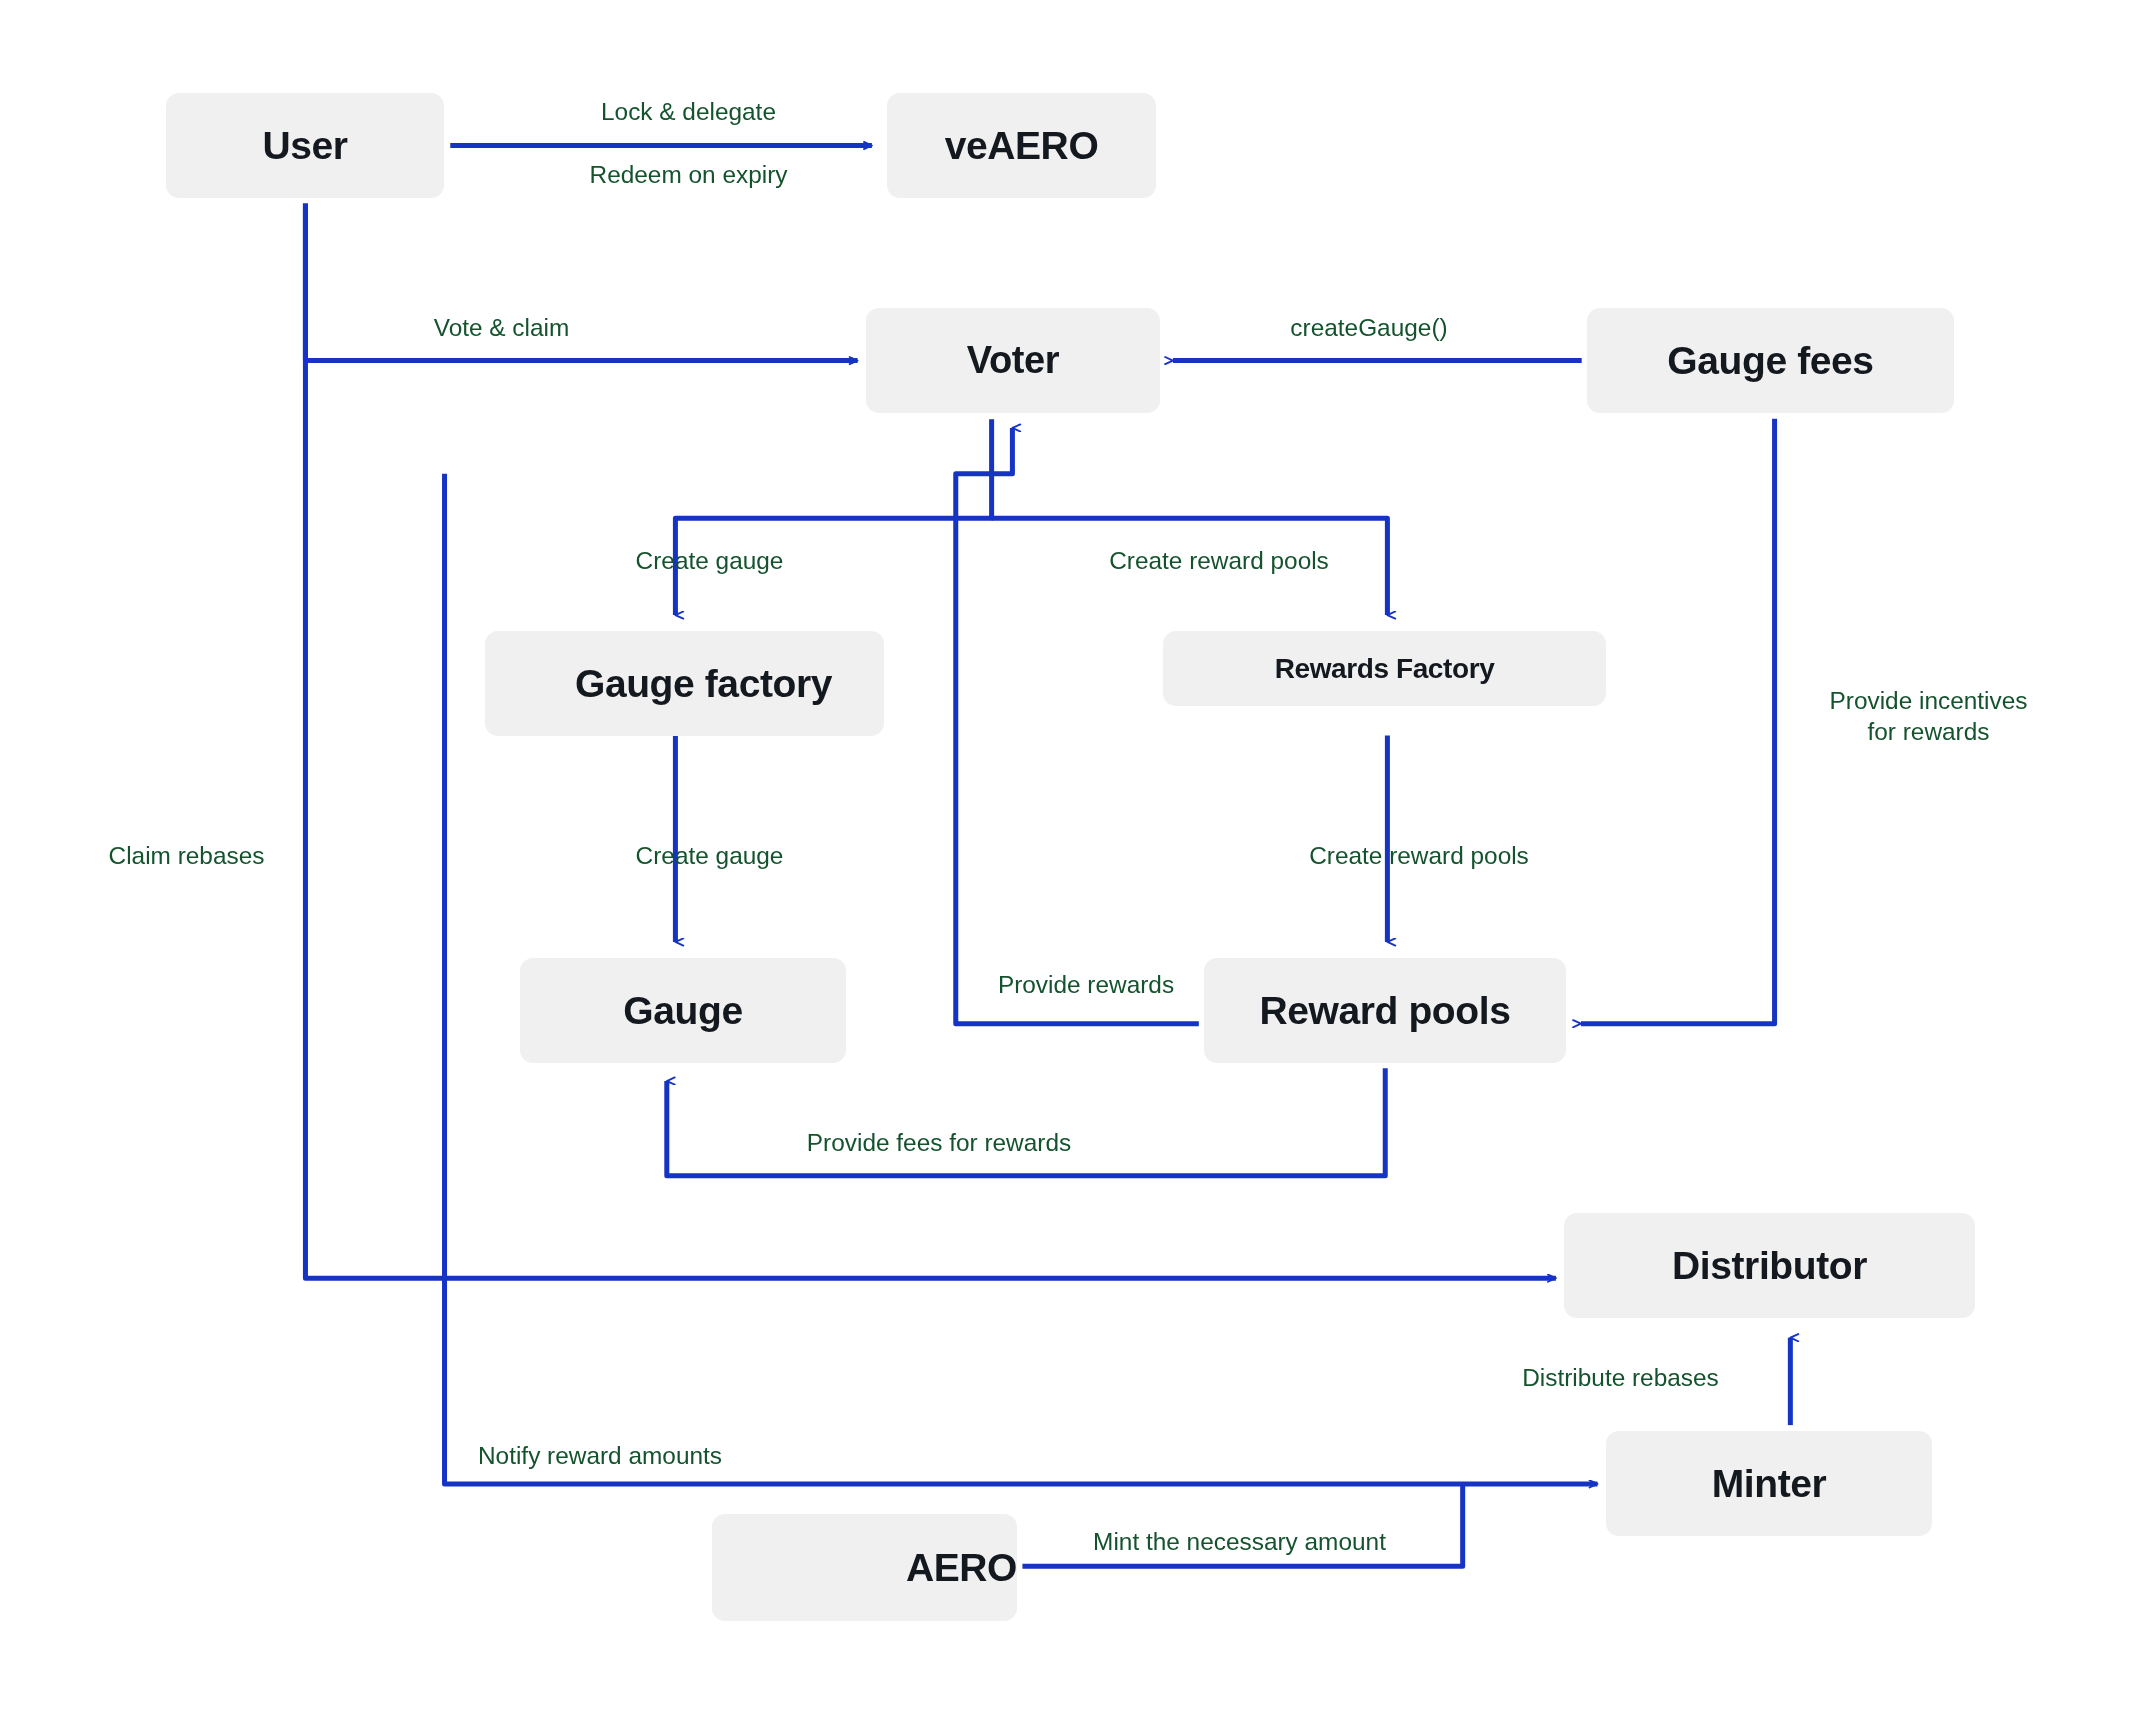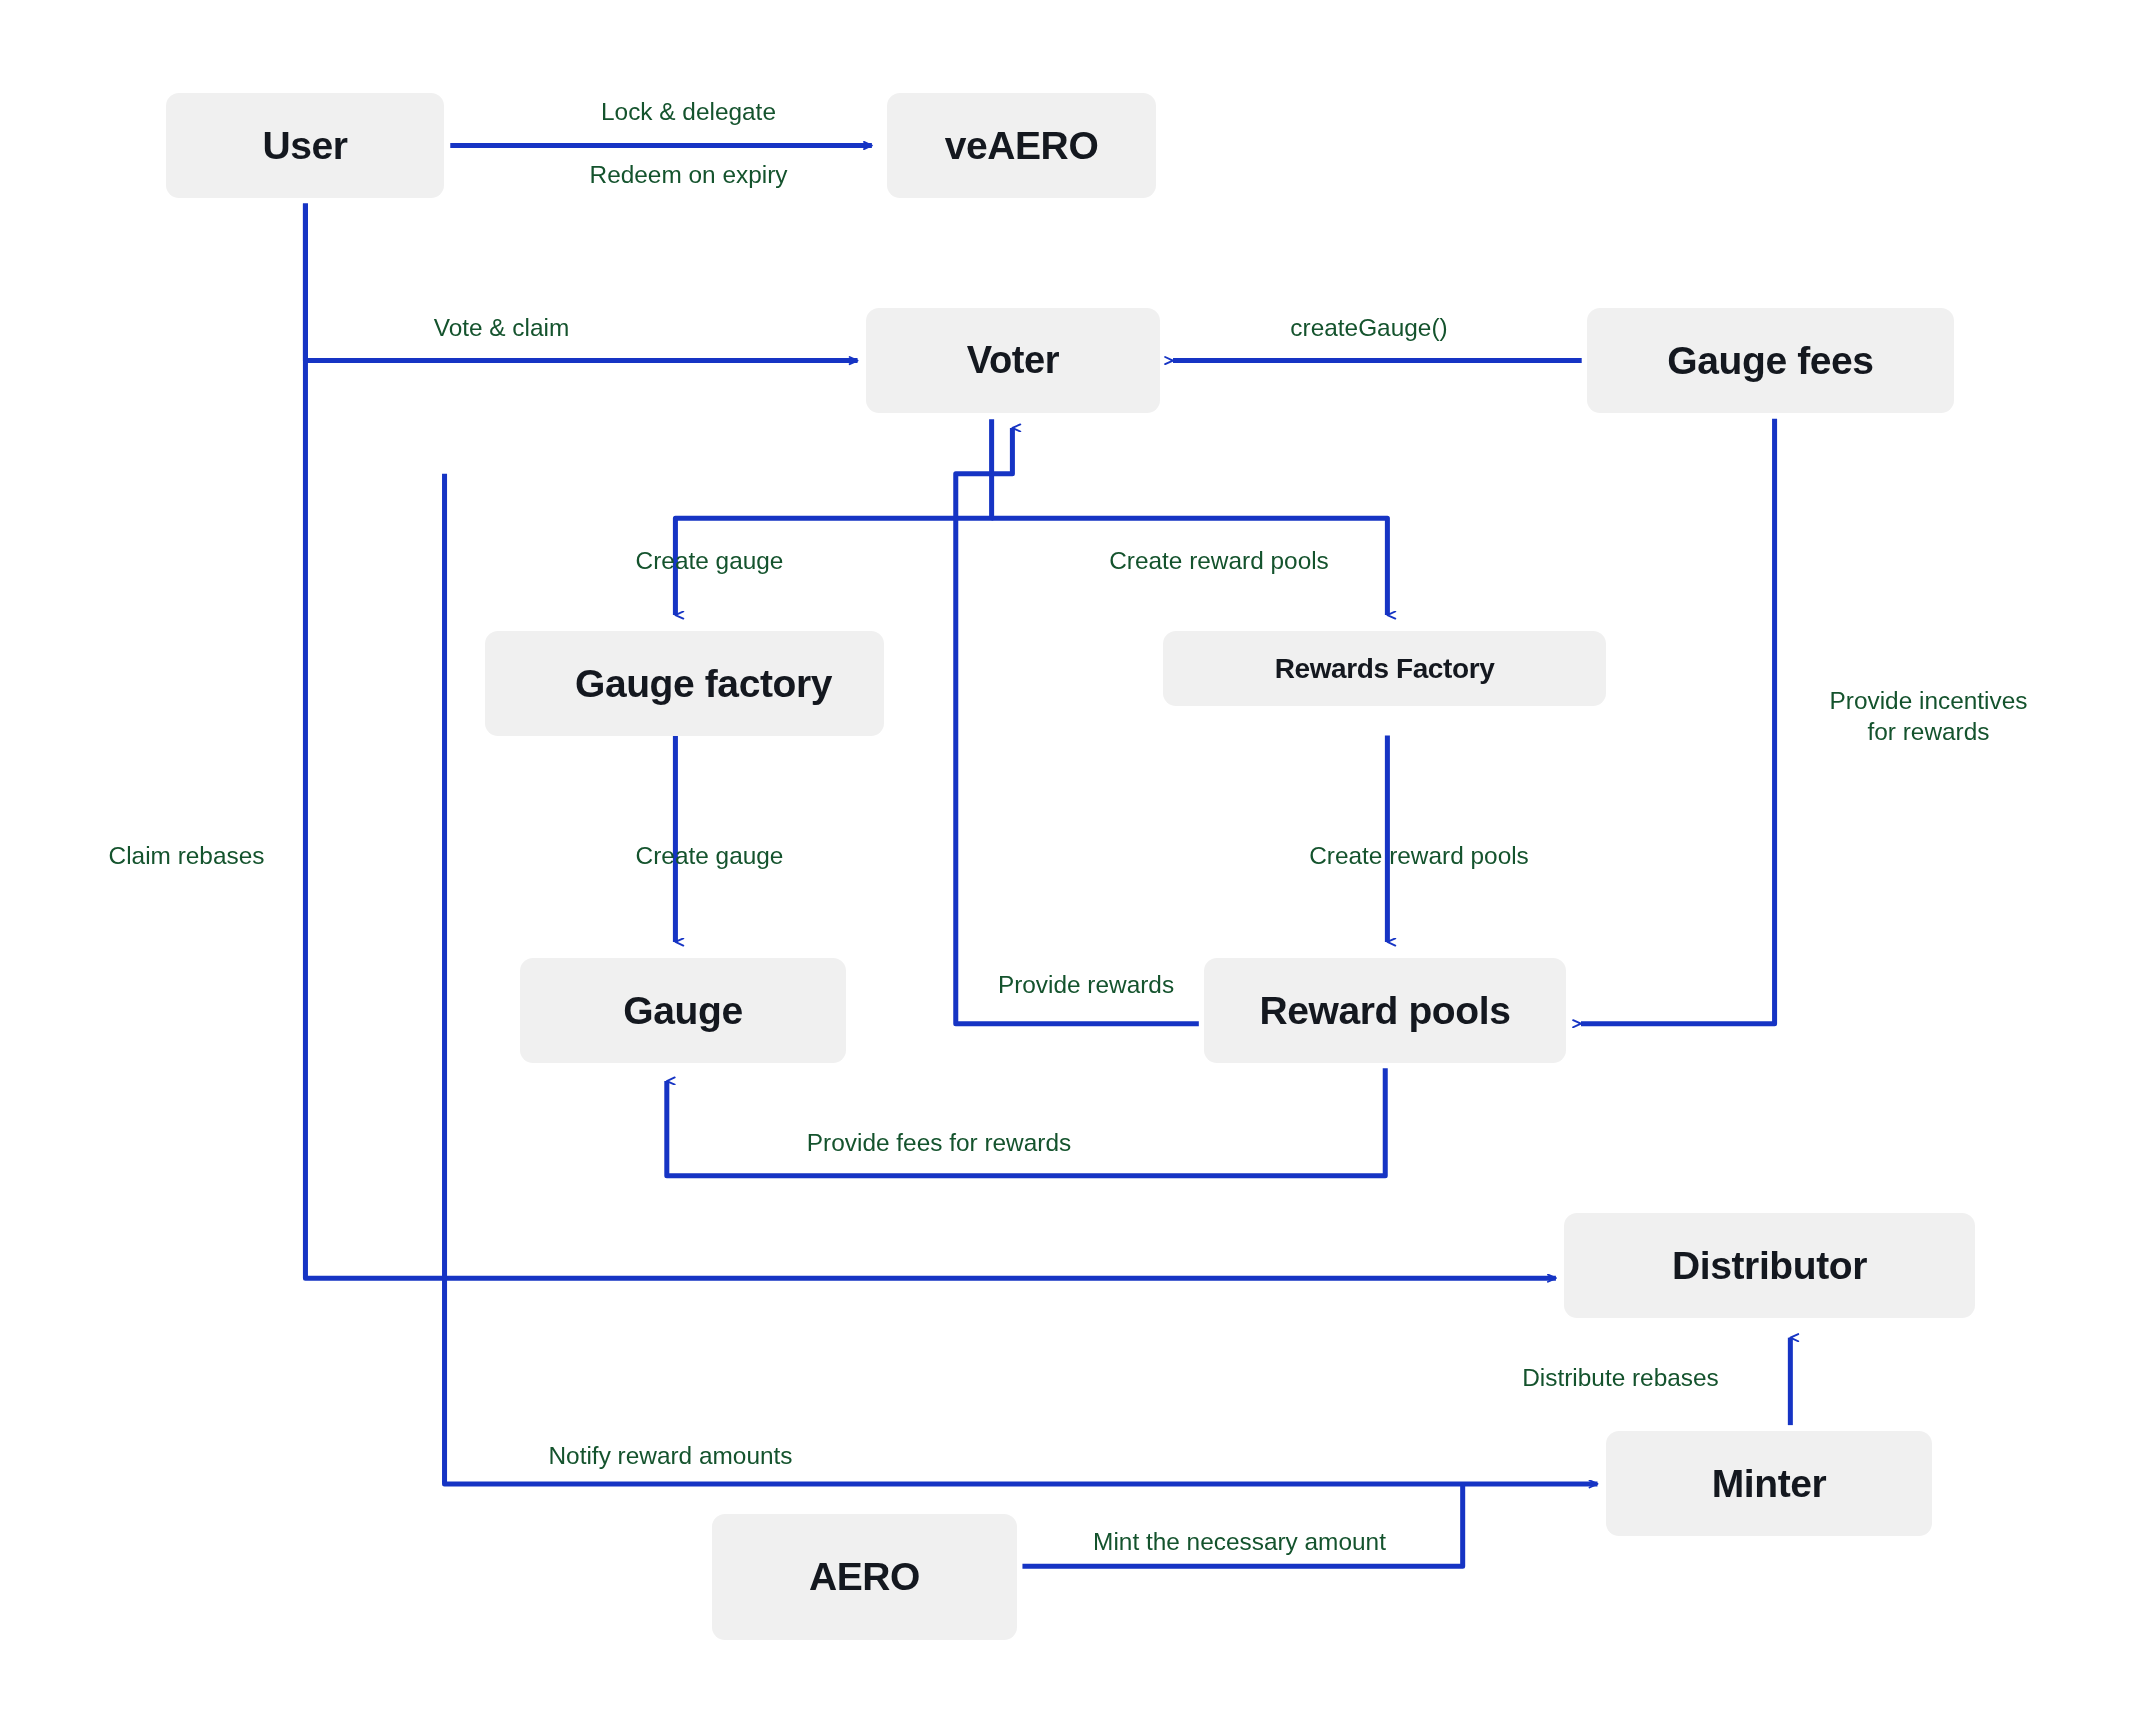--- a/index.html
+++ b/index.html
@@ -40,21 +40,21 @@
   .edge-label {
     position: absolute;
     color: #14532d;
     font-family: "Liberation Sans", sans-serif;
     font-weight: 400;
     font-size: 24.4px;
     line-height: 1.28;
     white-space: pre;
     text-align: center;
   }
-  .edge-label.left   { text-align: center; }
+  .edge-label.left   { text-align: left; margin-left: 8px; }
   .edge-label.center { text-align: center; }
 </style>
 </head>
 <body>
 
 <div id="diagram-root">
 
   <svg class="layer" viewBox="0 0 3000 2384" preserveAspectRatio="none" aria-hidden="true">
     <defs>
       <marker id="arrowR" markerWidth="16" markerHeight="16" refX="13" refY="6" orient="auto" markerUnits="userSpaceOnUse">
@@ -137,21 +137,21 @@
   </div>
 
   <div class="node-box" style="left:1564px; top:1213px; width:411px; height:105px; font-size:39px;">
     <span>Distributor</span>
   </div>
 
   <div class="node-box" style="left:1606px; top:1431px; width:326px; height:105px; font-size:39px;">
     <span>Minter</span>
   </div>
 
-  <div class="node-box" style="left:712px; top:1514px; width:305px; height:126px; font-size:39px;">
+  <div class="node-box" style="left:712px; top:1514px; width:305px; height:107px; font-size:39px;justify-content:flex-end;">
     <span>AERO</span>
   </div>
 
   <div class="edge-label center" style="left:545px; top:96px; width:287px;">Lock &amp; delegate</div>
 
   <div class="edge-label center" style="left:538px; top:159px; width:301px;">Redeem on expiry</div>
 
   <div class="edge-label center" style="left:358px; top:312px; width:287px;">Vote &amp; claim</div>
 
   <div class="edge-label center" style="left:1154px; top:312px; width:430px;">createGauge()</div>

